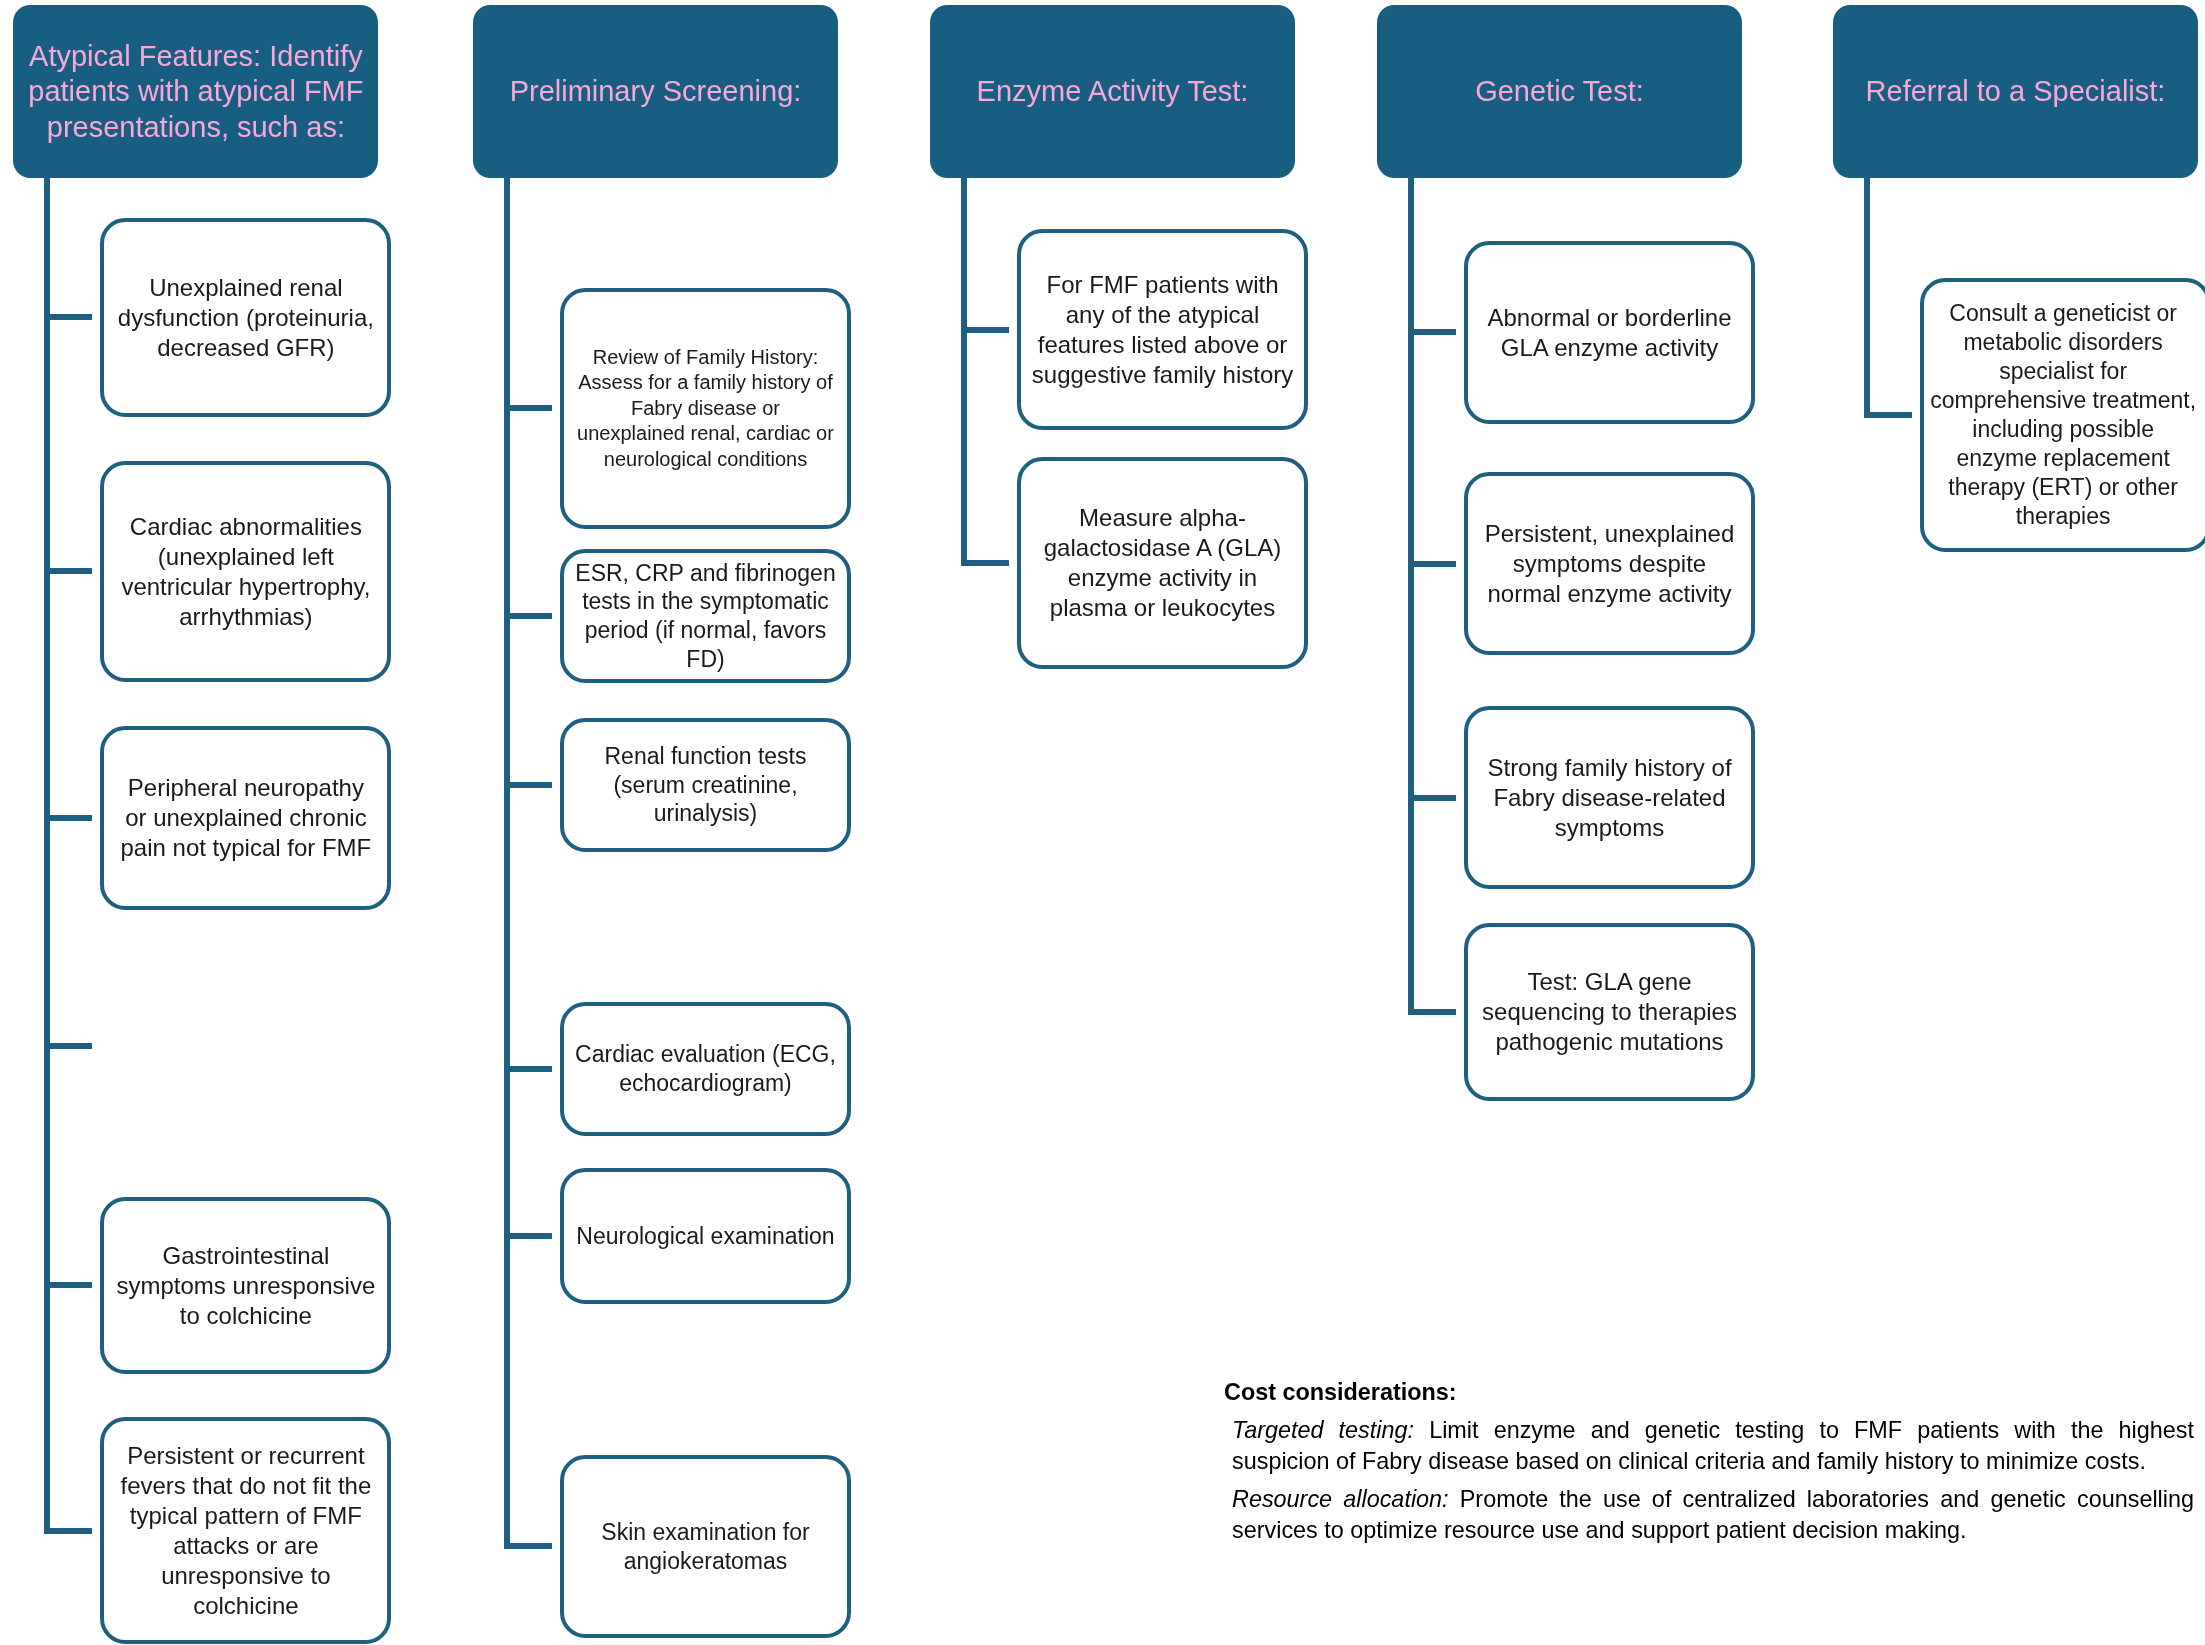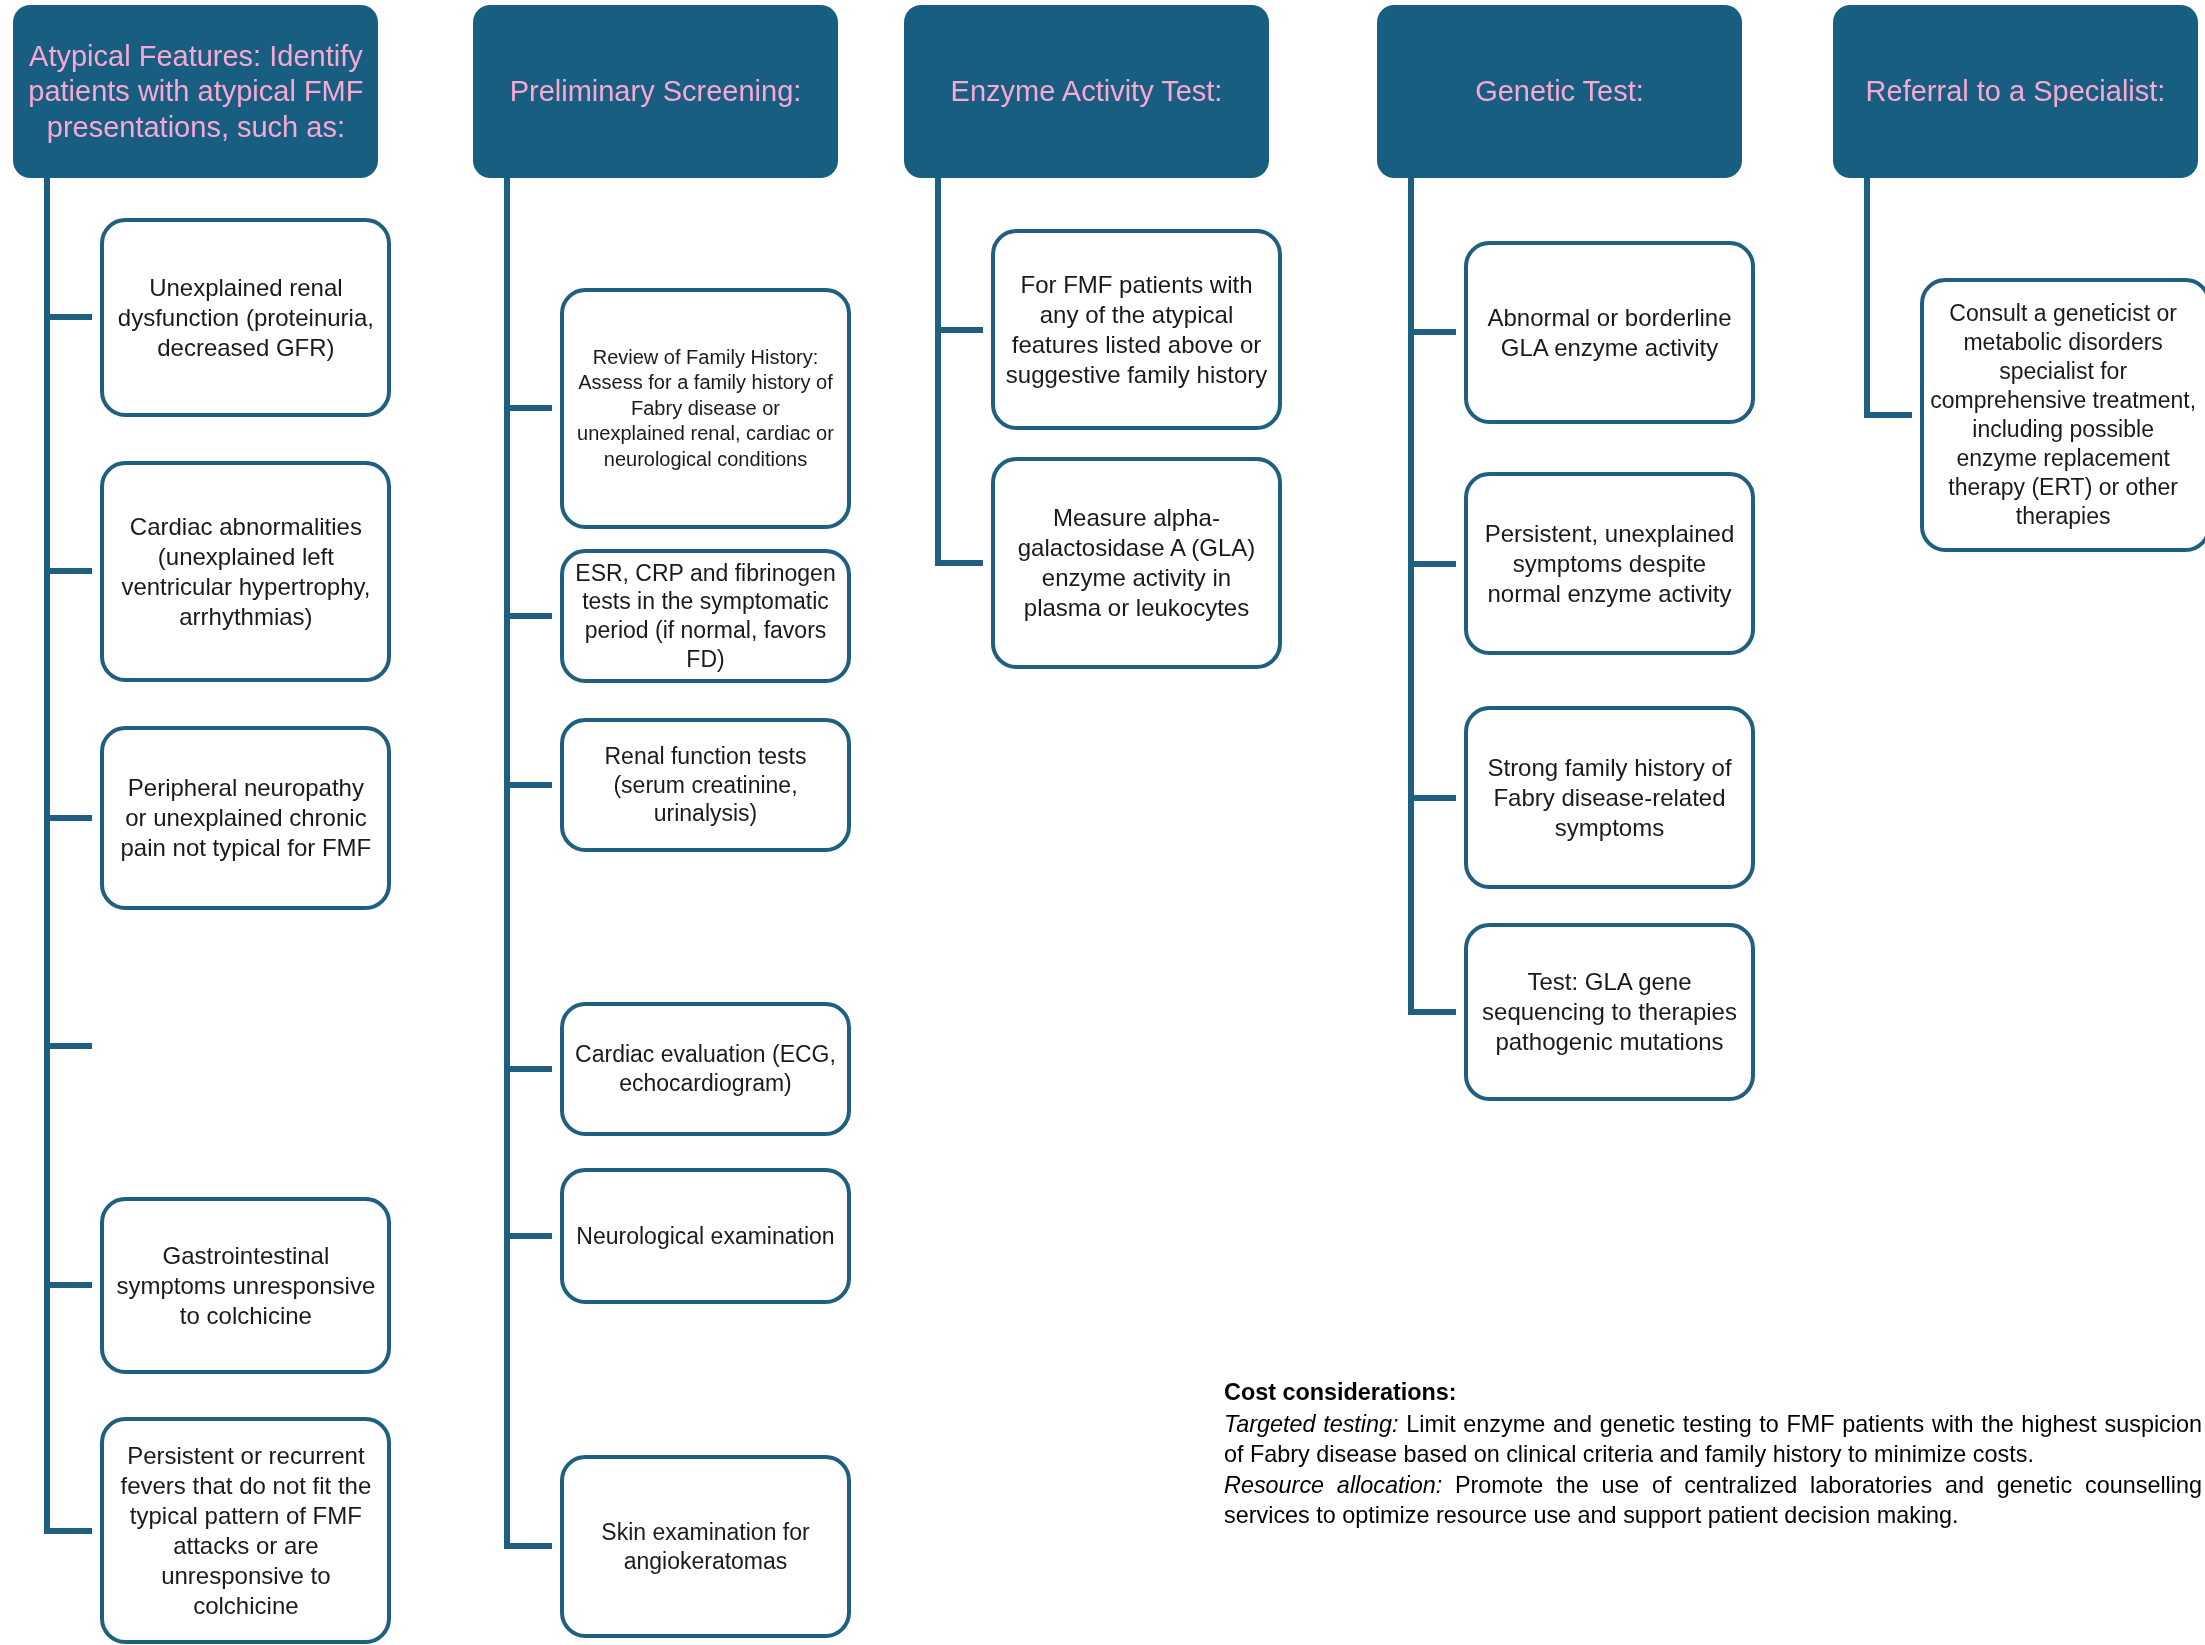--- a/index.html
+++ b/index.html
@@ -25,21 +25,21 @@
   .c2 .box{font-size:23px;align-items:center;}
   .c2 .box.fs-s{font-size:20px;line-height:1.28;}
   .c5 .box{font-size:23px;line-height:1.26;padding-left:6px;}
   .rail{position:absolute;left:31px;width:6px;background:var(--line,#1F5F7F);}
   .stub{position:absolute;left:31px;width:48px;height:6px;background:var(--line,#1F5F7F);}
   .notes{
     position:absolute;left:1224px;top:1377px;width:978px;
     color:#000;font-size:23.4px;line-height:1.3;
   }
   .notes .nh{font-weight:bold;margin:0 0 1.3px 0;}
-  .notes p{margin:0;text-align:justify;}
+  .notes p{margin:8px;text-align:justify;}
   .notes p i{font-style:italic;}
 </style>
 </head>
 <body>
 
 <div class="stage">
 
   <section class="column c1" style="left:13.4px">
     <header class="hdr">
       <span>Atypical Features: Identify patients with atypical FMF presentations, such as:</span>
@@ -92,21 +92,21 @@
     </div>
   <div class="rail" style="top: 178px; height: 1371px;"></div>
       <div class="stub" style="top: 405px;"></div>
       <div class="stub" style="top: 613px;"></div>
       <div class="stub" style="top: 782px;"></div>
       <div class="stub" style="top: 1066px;"></div>
       <div class="stub" style="top: 1233px;"></div>
       <div class="stub" style="top: 1543px;"></div>
     </section>
 
-  <section class="column c3" style="left:904px">
+  <section class="column c3" style="left:930px">
     <header class="hdr">
       <span>Enzyme Activity Test:</span>
     </header>
     <div class="box" style="top:229px;height:201px">
       <span>For FMF patients with any of the atypical features listed above or suggestive family history</span>
     </div>
     <div class="box" style="top:457px;height:212px">
       <span>Measure alpha-galactosidase A (GLA) enzyme activity in plasma or leukocytes</span>
     </div>
   <div class="rail" style="top: 178px; height: 388px;"></div>

